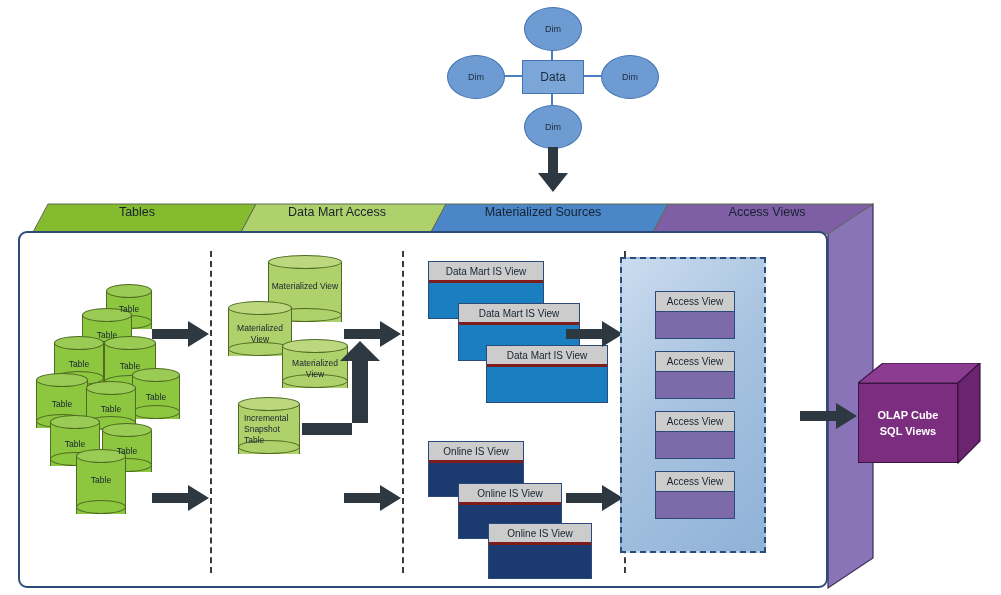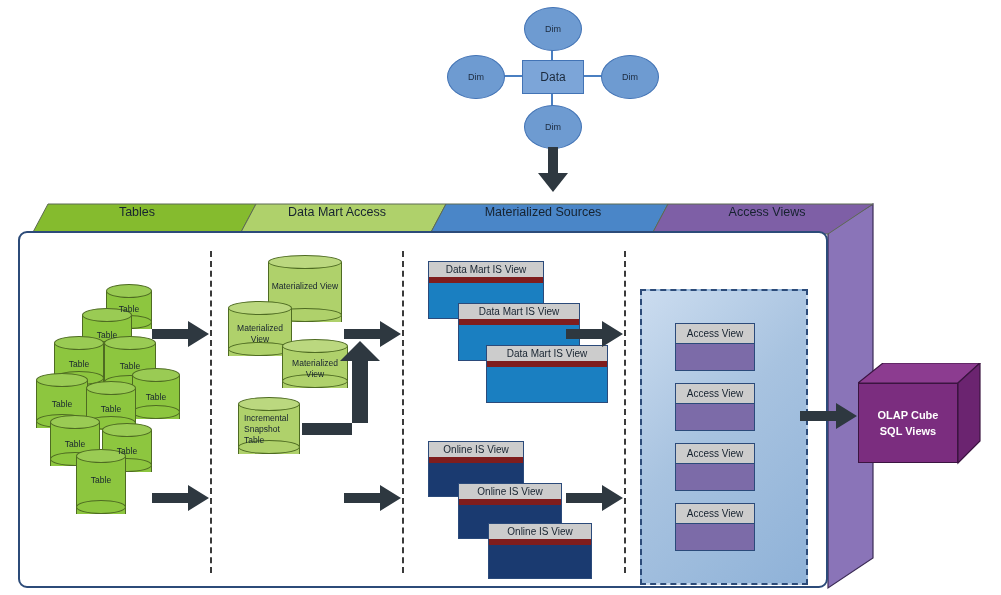--- a/index.html
+++ b/index.html
@@ -34,21 +34,21 @@
   .cyl .bot{position:absolute;left:0;width:100%;height:14px;border-radius:50%;
        background:#8DC63F;border:1.3px solid #4e6b22;box-sizing:border-box;}
   .cyl .lbl{position:absolute;left:0;width:100%;text-align:center;font-size:8.5px;
        color:#16222f;z-index:3;line-height:11px;}
   .cyl.lime .tube{background:#AFD16B;} .cyl.lime .top{background:#BBD87F;}
   .cyl.lime .bot{background:#AFD16B;}
   
   .arrow{position:absolute;}
   
   .card{position:absolute;border:1px solid #2b4a7a;box-sizing:border-box;}
-  .card .hd{height:21px;background:#CCCCCC;border-bottom:6px solid #7f1d1d;
+  .card .hd{height:21px;background:#CCCCCC;border-bottom:3px solid #7f1d1d;
        display:flex;align-items:center;justify-content:center;font-size:10px;color:#16222f;
        box-sizing:border-box;}
   
   #acc-panel{position:absolute;border:2px dashed #2C4B79;box-sizing:border-box;
        background:linear-gradient(135deg,#CBDCEF 0%,#A8C3E0 45%,#8FB2D8 100%);}
   .acard{position:absolute;border:1px solid #2b4a7a;box-sizing:border-box;}
   .acard .hd{height:20px;background:#CCCCCC;border-bottom:1px solid #2b4a7a;
        display:flex;align-items:center;justify-content:center;font-size:10px;color:#16222f;
        box-sizing:border-box;}
   .acard .bd{background:#7C6BA8;height:26px;}
@@ -264,21 +264,21 @@
       </div>
     </div>
 
     <svg class="arrow" style="left:546px;top:88px;" width="58" height="26" viewBox="0 0 58 26">
       <polygon points="0,8 36,8 36,0 57,13 36,26 36,18 0,18" fill="#2E3840"></polygon>
     </svg>
     <svg class="arrow" style="left:546px;top:252px;" width="58" height="26" viewBox="0 0 58 26">
       <polygon points="0,8 36,8 36,0 57,13 36,26 36,18 0,18" fill="#2E3840"></polygon>
     </svg>
 
-    <div id="acc-panel" style="left:620px;top:24px;width:168px;height:296px;margin-top:32px;">
+    <div id="acc-panel" style="left:600px;top:24px;width:146px;height:296px;">
       <div class="acard" style="left:33px;top:32px;width:80px;height:48px;">
         <div class="hd">
           <span>Access View</span>
         </div>
         <div class="bd"></div>
       </div>
       <div class="acard" style="left:33px;top:92px;width:80px;height:48px;">
         <div class="hd">
           <span>Access View</span>
         </div>

